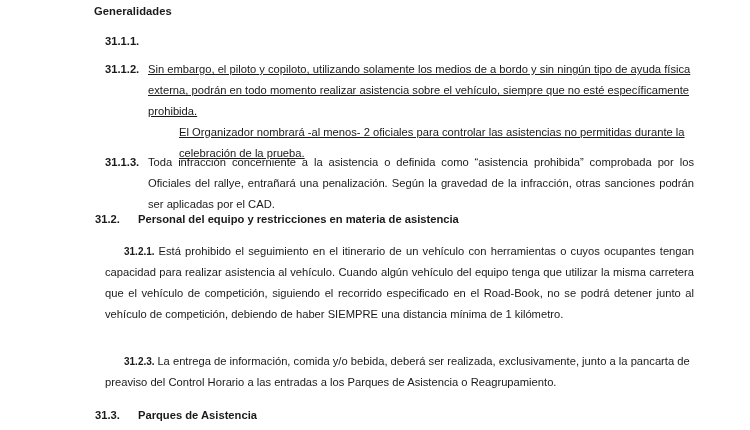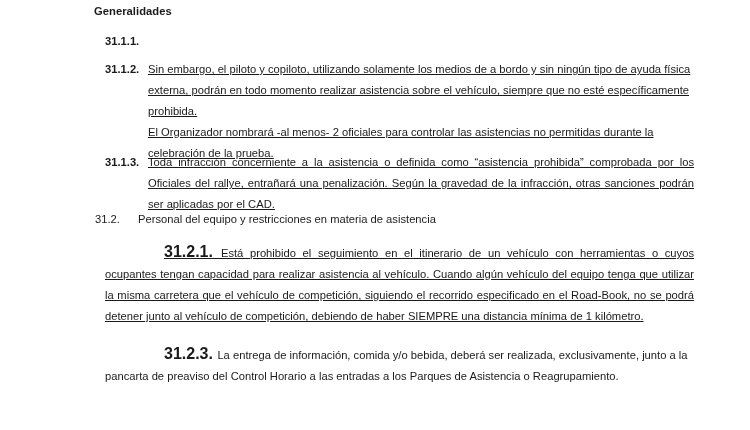--- a/index.html
+++ b/index.html
@@ -30,21 +30,21 @@
     font-weight: bold;
     letter-spacing: 0.05px;
     white-space: nowrap;
   }
 
   
   .heading-num {
     position: absolute;
     left: 95px;
     font-size: 11.2px;
-    font-weight: normal;
+    font-weight: bold;
     white-space: nowrap;
   }
   .heading-num .num {
     display: inline-block;
     width: 43px;
   }
 
   
   .clause-hang {
     position: absolute;
@@ -57,39 +57,39 @@
   }
   .clause-hang .num {
     position: absolute;
     left: 0;
     top: 0;
     font-weight: bold;
     font-size: 11.2px;
   }
   .clause-hang .cont {
     display: block;
+    margin-left: 31px;
   }
 
   
   .clause-indent {
     position: absolute;
     left: 105px;
     width: 589px;
     font-size: 11.2px;
     line-height: 21px;
     text-indent: 19px;
     box-sizing: border-box;
   }
   .clause-indent .num {
     font-weight: bold;
-    font-size: 16px;
-    margin-left: 40px;
+    font-size: 10px;
   }
 
-  .justify { text-align: justify; text-justify: inter-word; text-decoration: underline; }
+  .justify { text-align: justify; text-justify: inter-word; }
   .align-left { text-align: left; }
 
   
   .gap-sm::after { content: "\00a0"; }
 </style>
 </head>
 <body>
 
 <div class="page">
 
@@ -110,18 +110,21 @@
 
   <div class="heading-num" style="top:213px;">
     <span class="num">31.2.</span><span>Personal del equipo y restricciones en materia de asistencia</span>
   </div>
 
   <div class="clause-indent justify" style="top:241px;">
     <span class="num gap-sm">31.2.1.</span><span>Está prohibido el seguimiento en el itinerario de un vehículo con herramientas o cuyos ocupantes tengan capacidad para realizar asistencia al vehículo. Cuando algún vehículo del equipo tenga que utilizar la misma carretera que el vehículo de competición, siguiendo el recorrido especificado en el Road-Book, no se podrá detener junto al vehículo de competición, debiendo de haber SIEMPRE una distancia mínima de 1 kilómetro.</span>
   </div>
 
 
-  <div class="clause-indent align-left" style="top:343px;">
+  <div class="clause-indent align-left" style="top:351px;">
     <span class="num gap-sm">31.2.3.</span><span>La entrega de información, comida y/o bebida, deberá ser realizada, exclusivamente, junto a la pancarta de preaviso del Control Horario a las entradas a los Parques de Asistencia o Reagrupamiento.</span>
   </div>
 
+  <div class="heading-num" style="top:409px;">
+    <span class="num">31.3.</span><span>Parques de Asistencia</span>
+  </div>
 
 </div>
 
 </body></html>

